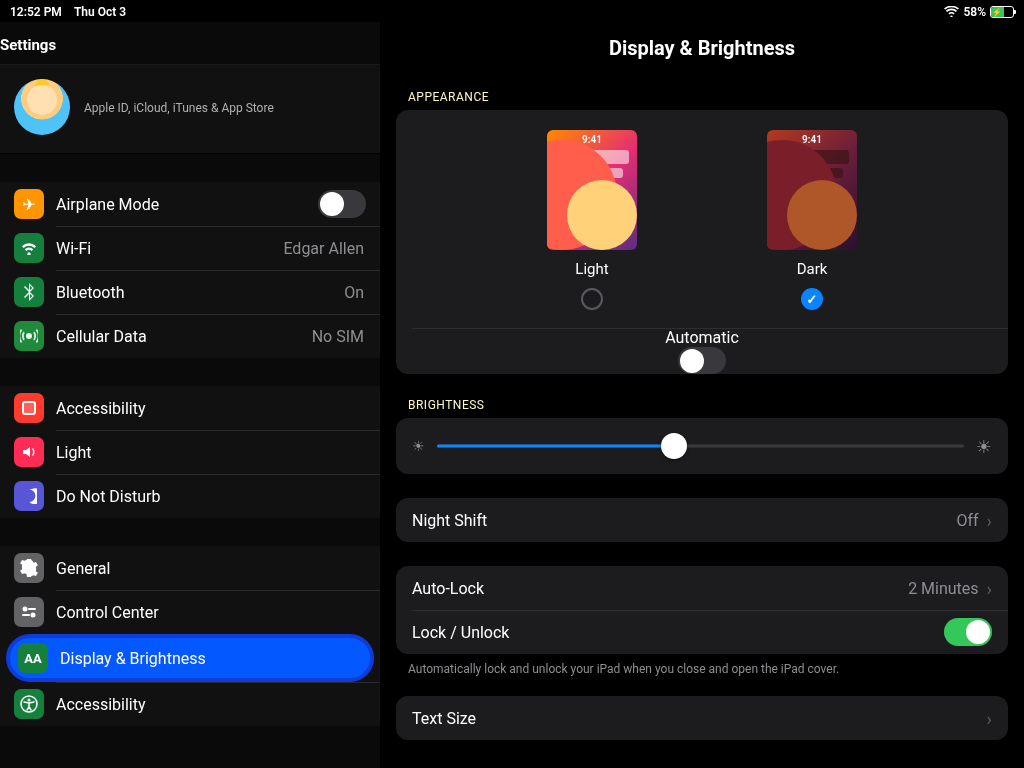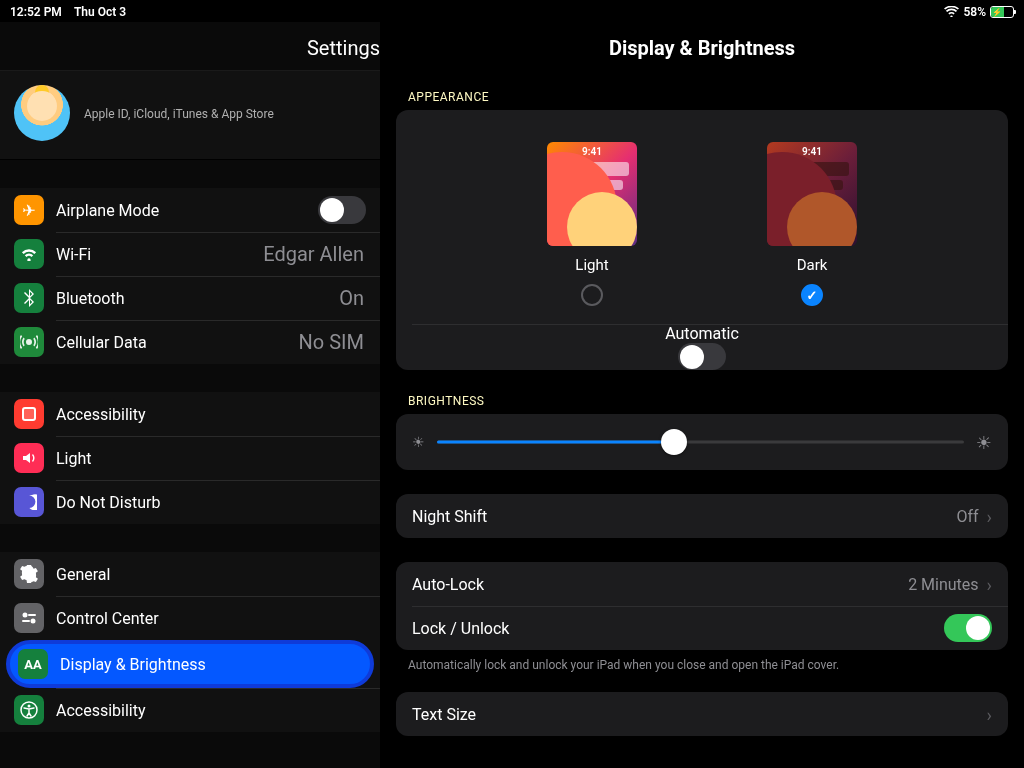--- a/index.html
+++ b/index.html
@@ -11,33 +11,33 @@
 .battery-shell { width: 24px; height: 12px; border: 1px solid #fff; border-radius: 3px; position: relative; }
 .battery-shell::after { content: ""; position: absolute; right: -3px; top: 3px; width: 2px; height: 4px; background: #fff; border-radius: 0 1px 1px 0; }
 .battery-fill { height: 100%; width: 58%; background: #34c759; border-radius: 2px 0 0 2px; display:flex; align-items:center; justify-content:center; }
 .bolt { font-size: 8px; color:#000; }
 .wifi-ic { font-size: 13px; }
 
 .split { display: flex; height: 768px; padding-top: 22px; }
 .sidebar { width: 380px; background: #0a0a0a; overflow-y: auto; }
 .content { flex: 1; background: #000; overflow-y: auto; position: relative; }
 
-.sidebar .sb-title { text-align: right; font-size: 20px; font-weight: 400; padding: 14px 0 10px; }
+.sidebar .sb-title { text-align: left; font-size: 15px; font-weight: 700; padding: 14px 0 10px; }
 .profile { display: flex; align-items: center; gap: 14px; padding: 14px 14px 18px; background: #111; border-top: 1px solid #1a1a1a; border-bottom: 1px solid #000; }
 .avatar { width: 56px; height: 56px; border-radius: 50%; background: radial-gradient(circle at 50% 35%, #ffe0b2 0 30%, #ffcc80 31% 45%, #4fc3f7 46% 100%); display:flex; align-items:flex-start; justify-content:center; overflow:hidden; }
 .avatar::after{ content:""; width:30px; height:30px; margin-top:6px; border-radius:50%; background:#ffe0b2; box-shadow: 0 -14px 0 -8px #ffca28; }
 .profile .ptxt .pname { font-size: 19px; font-weight: 500; }
 .profile .ptxt .psub { font-size: 12px; color: #b0b0b0; margin-top: 2px; }
 
 .group { background: #111; margin-top: 28px; }
 .row { display: flex; align-items: center; height: 44px; padding: 0 14px 0 14px; position: relative; }
 .row + .row::before { content: ""; position: absolute; top: 0; left: 56px; right: 0; height: 1px; background: #2a2a2a; }
 .row .ic { width: 30px; height: 30px; border-radius: 7px; margin-right: 12px; display: flex; align-items: center; justify-content: center; font-size: 16px; color: #fff; flex-shrink: 0; }
 .row .label { flex: 1; font-size: 16px; }
-.row .value { font-size: 20px; color: #8e8e93; margin-right: 2px; }
+.row .value { font-size: 16px; color: #8e8e93; margin-right: 2px; }
 .ios-switch { width: 48px; height: 28px; border-radius: 14px; background: #39393d; position: relative; transition: background .2s; }
 .ios-switch.on { background: #34c759; }
 .ios-switch .knob { position: absolute; top: 2px; left: 2px; width: 24px; height: 24px; border-radius: 50%; background: #fff; }
 .ios-switch.on .knob { left: auto; right: 2px; }
 
 .ic-orange { background: #ff9500; }
 .ic-blue { background: #15803d; }
 .ic-green { background: #1f8a3b; }
 .ic-red { background: #ff3b30; }
 .ic-pink { background: #ff2d55; }
@@ -53,21 +53,21 @@
 .card { background: #1c1c1e; border-radius: 12px; margin: 0 16px 24px; overflow: hidden; }
 .crow { display: flex; align-items: center; height: 44px; padding: 0 16px; position: relative; }
 .crow + .crow::before, .appearance-sep::before { content:""; position:absolute; top:0; left:16px; right:0; height:1px; background:#2e2e30; }
 .crow .clabel { flex:1; font-size:16px; }
 .crow .cvalue { font-size:16px; color:#8e8e93; margin-right:8px; }
 .chev { color:#5a5a5e; font-size:18px; }
 .footer-note { font-size:12px; color:#8e8e93; padding: 0 28px 20px; margin-top:-16px; }
 
 .appearance { display:flex; justify-content:center; gap:130px; padding:20px 0 18px; }
 .app-opt { display:flex; flex-direction:column; align-items:center; gap:10px; }
-.thumb { width:90px; height:104px; border-radius:6px; position:relative; overflow:hidden; background:#000; display:flex; flex-direction:column;margin-top:12px; }
+.thumb { width:90px; height:120px; border-radius:6px; position:relative; overflow:hidden; background:#000; display:flex; flex-direction:column; }
 .thumb .tbar { font-size:10px; color:#fff; text-align:center; padding:4px 0; font-weight:600; position:relative; z-index:2; }
 .thumb.light { background: linear-gradient(135deg,#ff8a00 0%, #e52e71 50%, #5b2c83 100%); }
 .thumb.dark { background: linear-gradient(135deg,#b33a1f 0%, #6b1e3a 50%, #2a1030 100%); }
 .thumb .blob { position:absolute; border-radius:50%; }
 .thumb.light .b1{ width:110px;height:110px;background:#ff5e4d;left:-40px;top:10px;}
 .thumb.light .b2{ width:70px;height:70px;background:#ffd27a;left:20px;top:50px;}
 .thumb.dark .b1{ width:110px;height:110px;background:#7a1f2a;left:-40px;top:10px;}
 .thumb.dark .b2{ width:70px;height:70px;background:#b0572a;left:20px;top:50px;}
 .thumb .notif { position:absolute; top:20px; left:8px; right:8px; height:14px; border-radius:3px; }
 .thumb .notif2 { top:38px; height:10px; left:14px; right:14px; }

